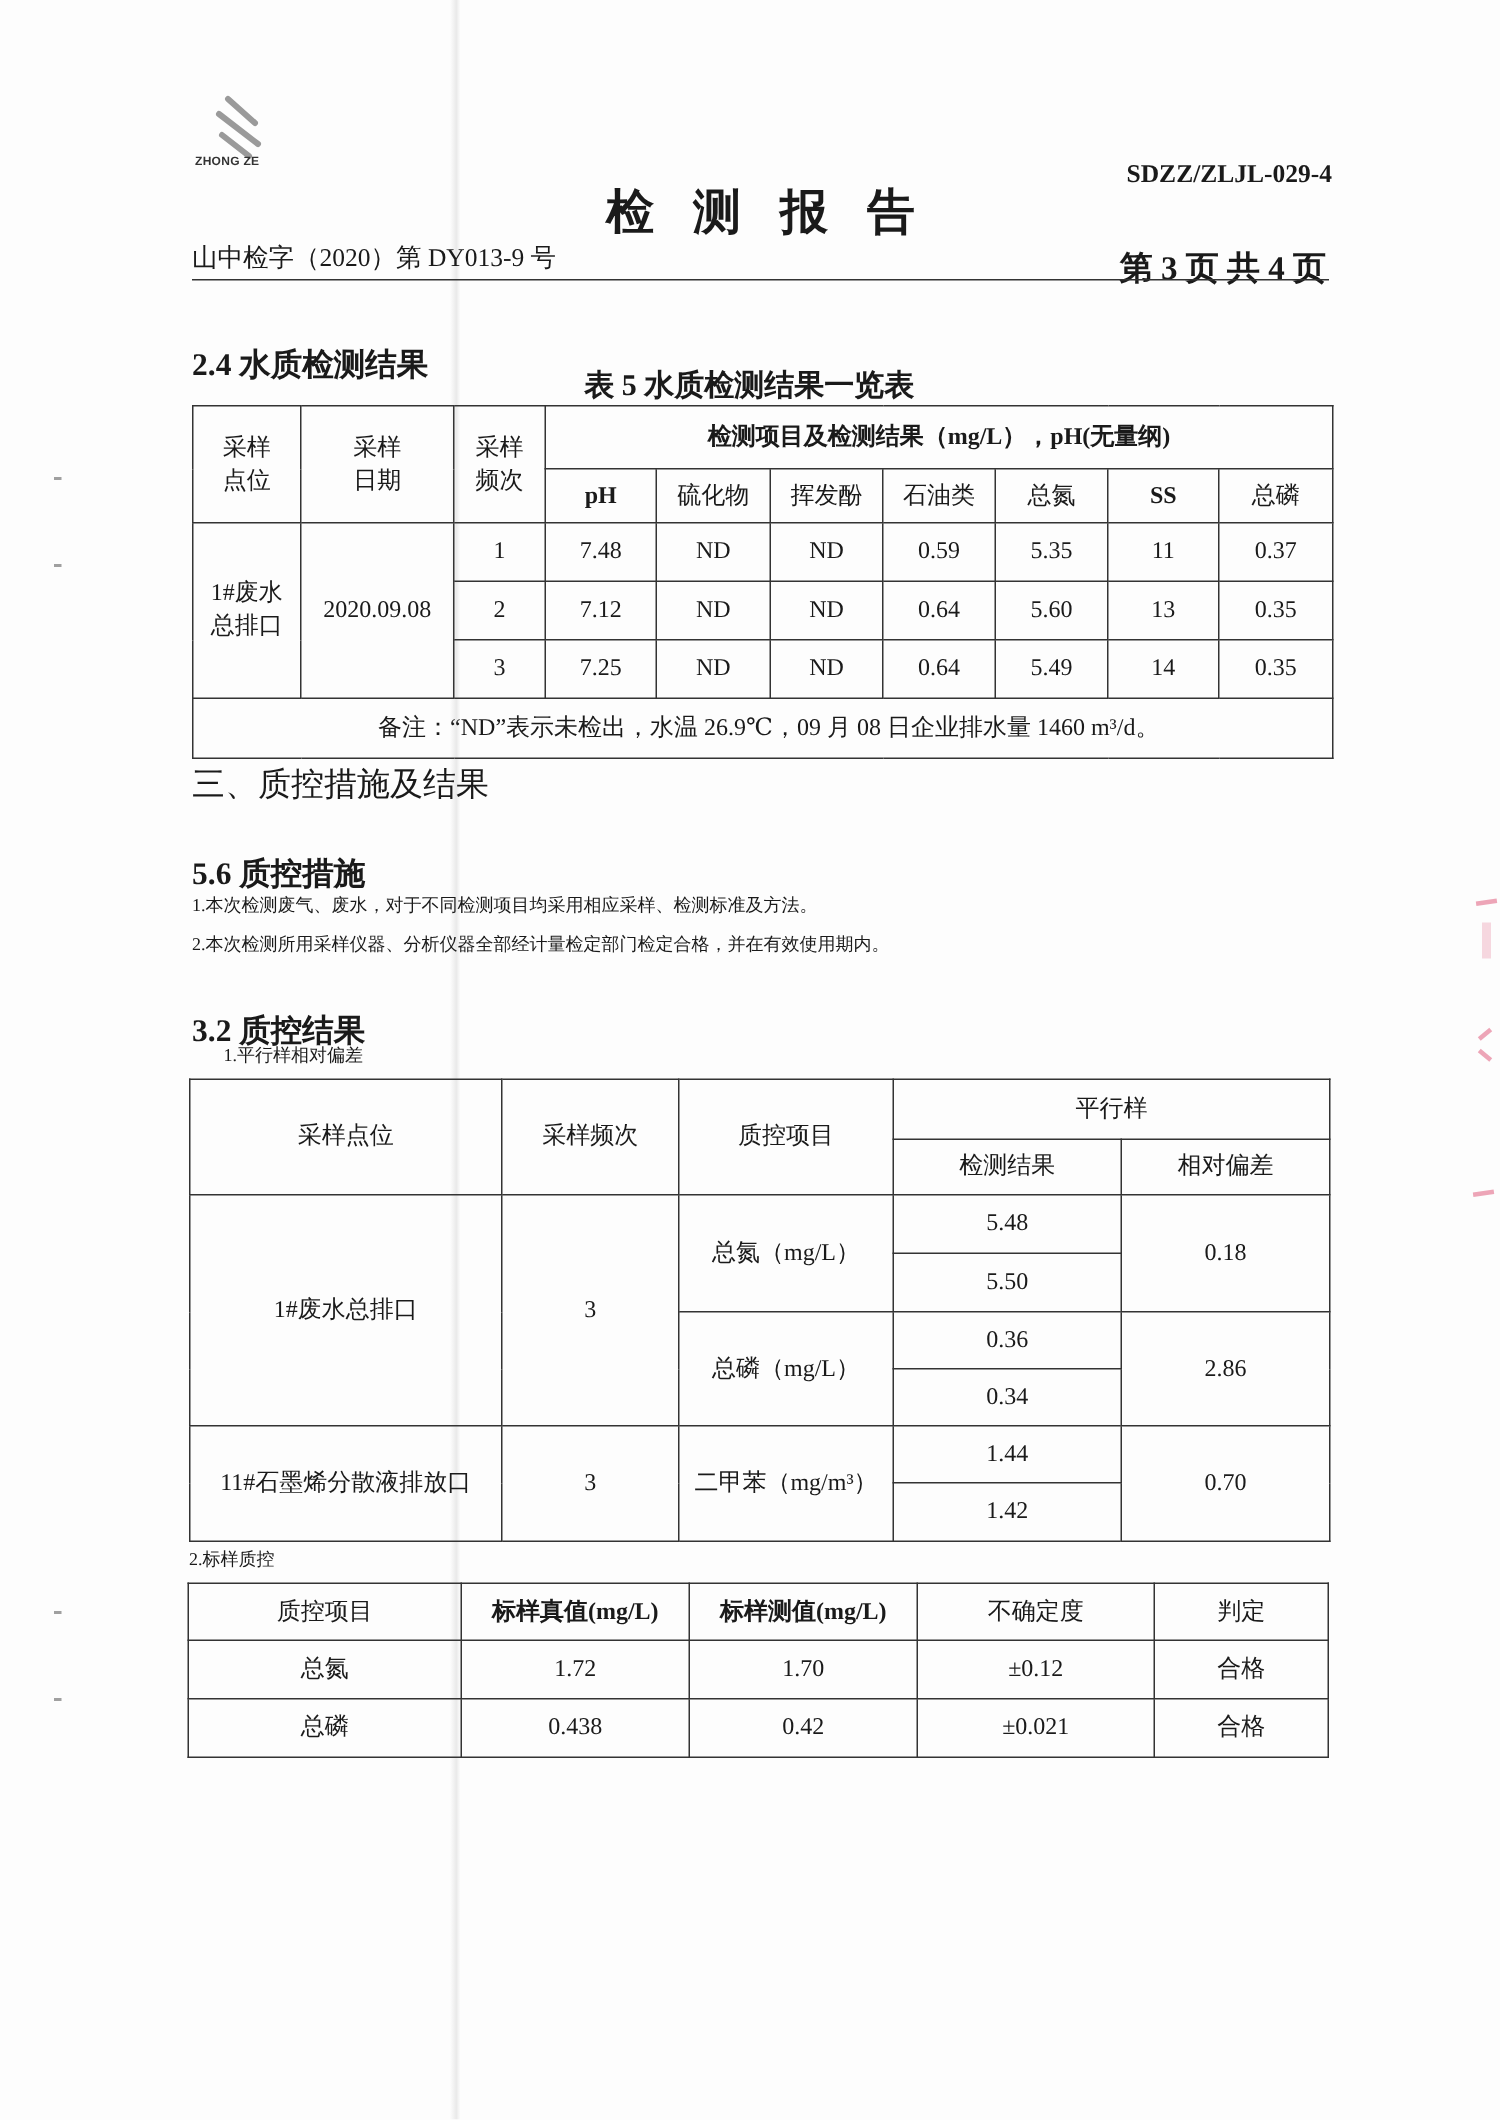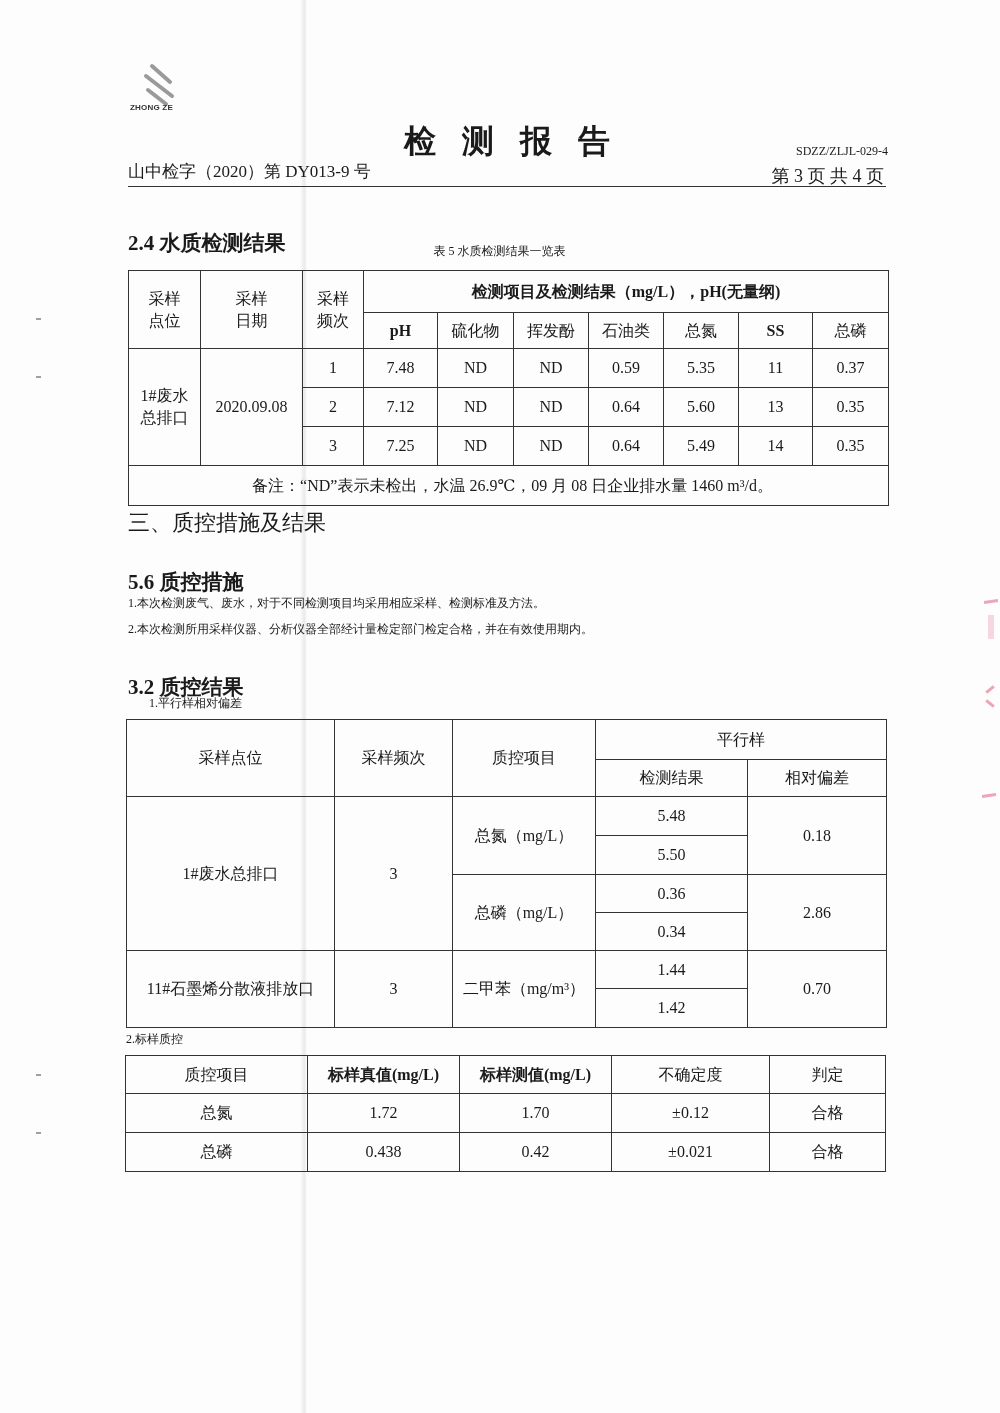--- a/index.html
+++ b/index.html
@@ -9,29 +9,29 @@
     font-family: "Liberation Serif", "DejaVu Serif", serif;
     color: #1a1a1a;
   }
   .scanline {
     position: absolute; left: 300px; top: 0; width: 7px; height: 1413px;
     background: linear-gradient(90deg, rgba(0,0,0,0) 0%, rgba(0,0,0,0.05) 40%, rgba(0,0,0,0.08) 60%, rgba(0,0,0,0) 100%);
   }
   .abs { position: absolute; }
   .logo { left: 130px; top: 60px; width: 60px; height: 60px; }
   .logo-text { left: 130px; top: 103px; width: 60px; text-align: left; font-family: "Liberation Sans", sans-serif; font-weight: bold; font-size: 8px; letter-spacing: 0.2px; color: #333; }
-  .docid { right: 112px; top: 106px; font-weight: normal; font-size: 12px; margin-top: 38px; }
+  .docid { right: 112px; top: 106px; font-weight: bold; font-size: 17px; }
   .title { left: 0; width: 1000px; top: 120px; text-align: center; font-size: 32px; letter-spacing: 26px; padding-left: 20px; font-weight: bold; }
   .reportno { left: 128px; top: 160px; font-size: 17px; }
-  .pageinfo { right: 116px; top: 164px; font-size: 18px; font-weight: normal; }
+  .pageinfo { right: 116px; top: 164px; font-size: 22px; font-weight: bold; }
   .hrule { left: 128px; top: 186px; width: 758px; height: 0; border-top: 1.5px solid #333; }
   .h2 { font-size: 21px; font-weight: bold; margin-top: 20px; }
   .h1 { font-size: 22px; }
   .para { font-size: 12px; }
-  .caption { left: 0; width: 999px; text-align: center; top: 243px; font-size: 12px; font-weight: normal; }
+  .caption { left: 0; width: 999px; text-align: center; top: 243px; font-size: 20px; font-weight: bold; }
   table.grid { position: absolute; border-collapse: collapse; table-layout: fixed; font-size: 16px; }
   table.grid td { border: 1.3px solid #333; text-align: center; vertical-align: middle; padding: 0; line-height: 1.35; }
   .b { font-weight: bold; }
   .note { text-align: center; padding-left: 8px !important; }
   .stamp-mark { position: absolute; background: #e88fa5; opacity: 0.8; }
 </style>
 </head>
 <body>
 
 <div class="scanline"></div>

